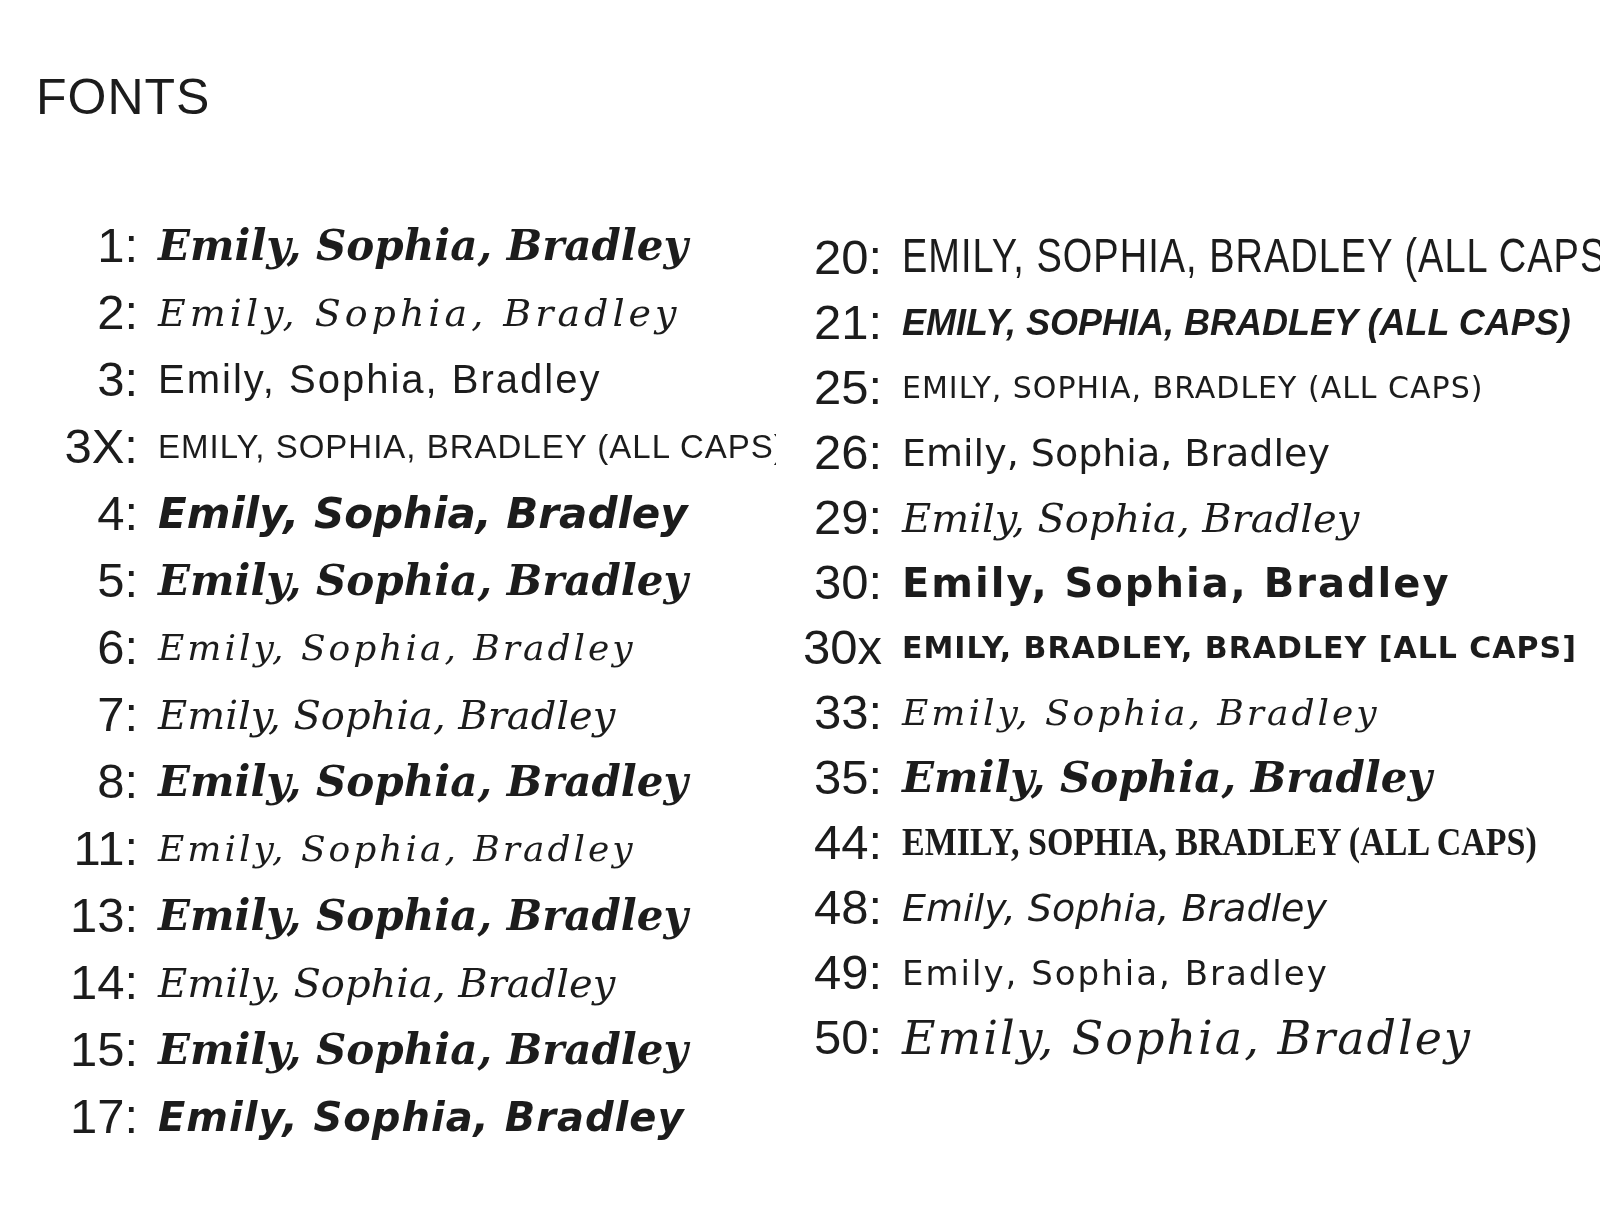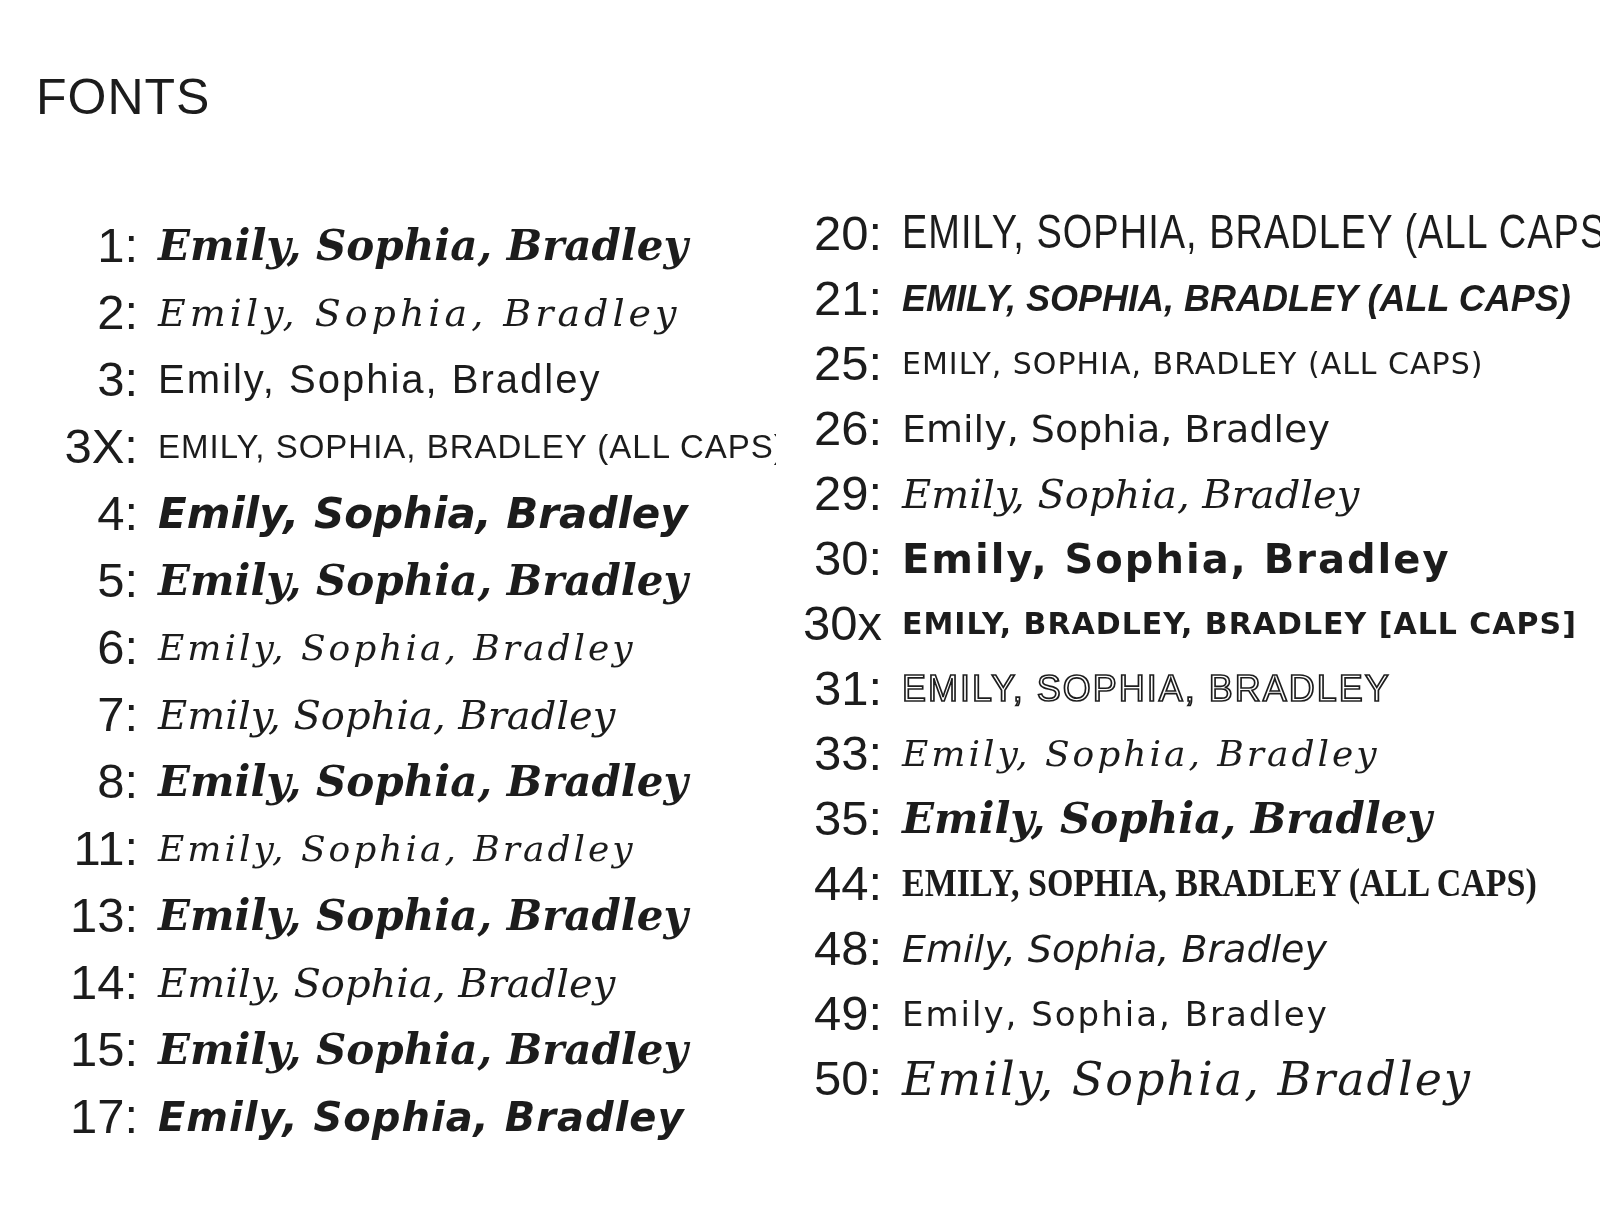--- a/index.html
+++ b/index.html
@@ -8,21 +8,21 @@
     background:#ffffff;color:#1c1c1c;
     font-family:"Liberation Sans",sans-serif;
   }
   .title{
     position:absolute;left:36px;top:66px;
     font:50px "Liberation Sans",sans-serif;
     letter-spacing:1px;line-height:1;margin-top:6px;
   }
   .col{position:absolute;display:flex;flex-direction:column;overflow:hidden;}
   .col-left{left:28px;top:212px;width:748px;height:950px;}
-  .col-right{left:772px;top:201px;width:828px;height:940px;}
+  .col-right{left:772px;top:225px;width:828px;height:940px;}
   .col-left .font-row{height:67px;}
   .col-right .font-row{height:65px;}
   .font-row{display:flex;align-items:center;white-space:nowrap;}
   .num{
     flex:0 0 110px;text-align:right;padding-right:14px;
     font-family:"Liberation Sans",sans-serif;font-size:49px;line-height:1;
   }
   .sample{margin-left:6px;line-height:1;}
 
   
@@ -156,24 +156,20 @@
   <div class="font-row">
     <span class="num">30:</span>
     <span class="sample s-groovy">Emily, Sophia, Bradley</span>
   </div>
 
   <div class="font-row">
     <span class="num">30x</span>
     <span class="sample s-groovy-caps">EMILY, BRADLEY, BRADLEY [ALL CAPS]</span>
   </div>
 
-  <div class="font-row">
-    <span class="num">31:</span>
-    <span class="sample s-caps-outline">EMILY, SOPHIA, BRADLEY</span>
-  </div>
 
   <div class="font-row">
     <span class="num">33:</span>
     <span class="sample s-script-thin">Emily, Sophia, Bradley</span>
   </div>
 
   <div class="font-row">
     <span class="num">35:</span>
     <span class="sample s-script-bold">Emily, Sophia, Bradley</span>
   </div>

